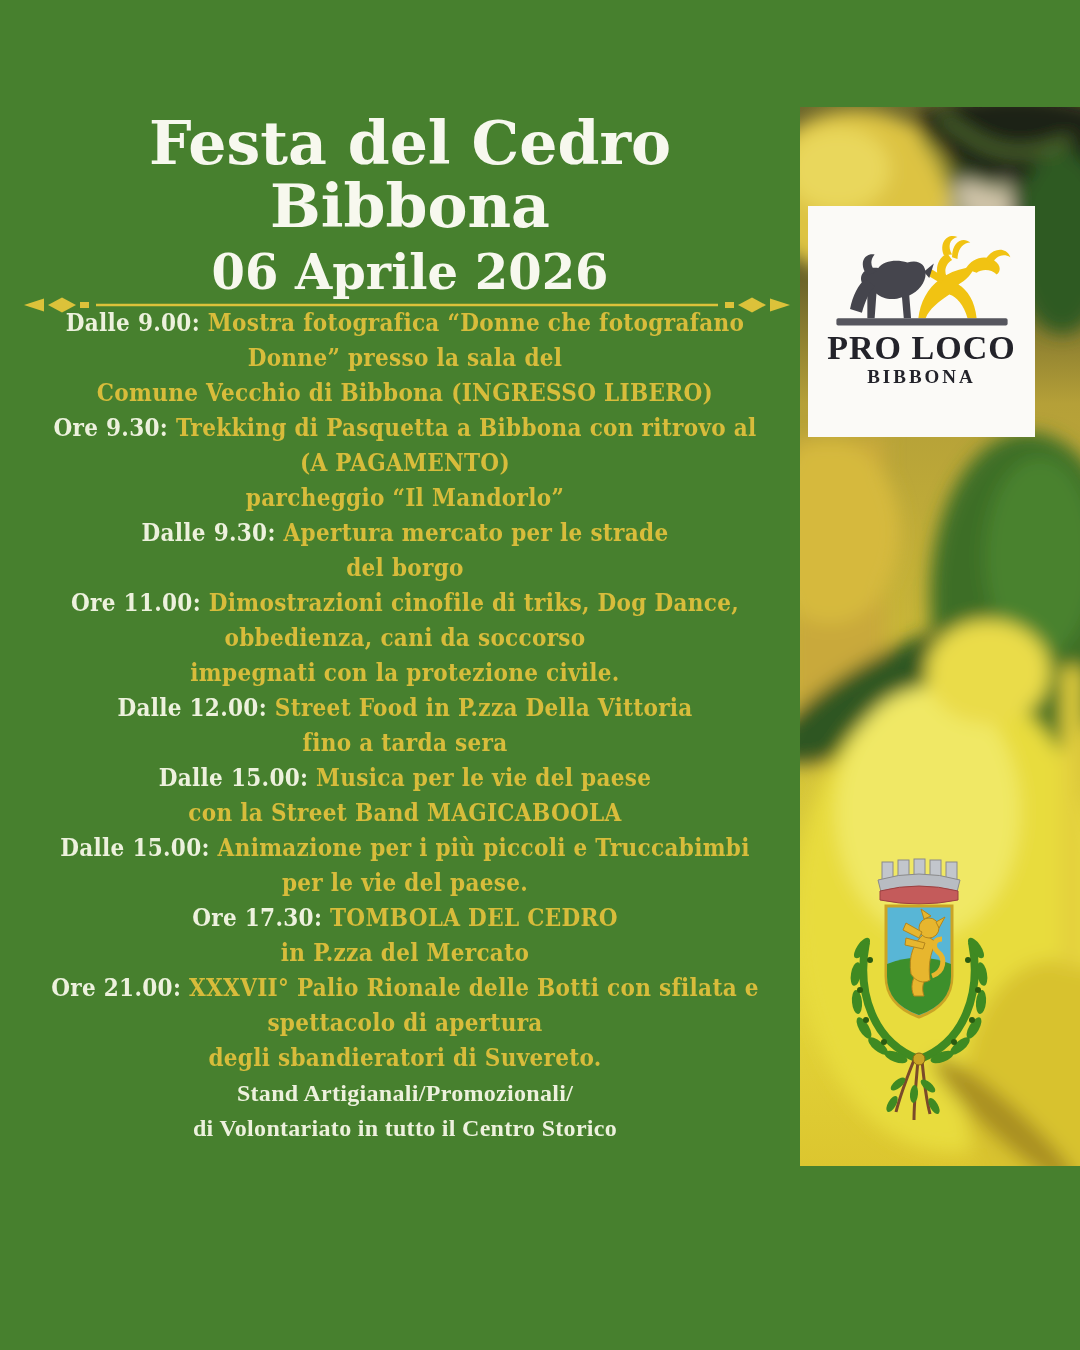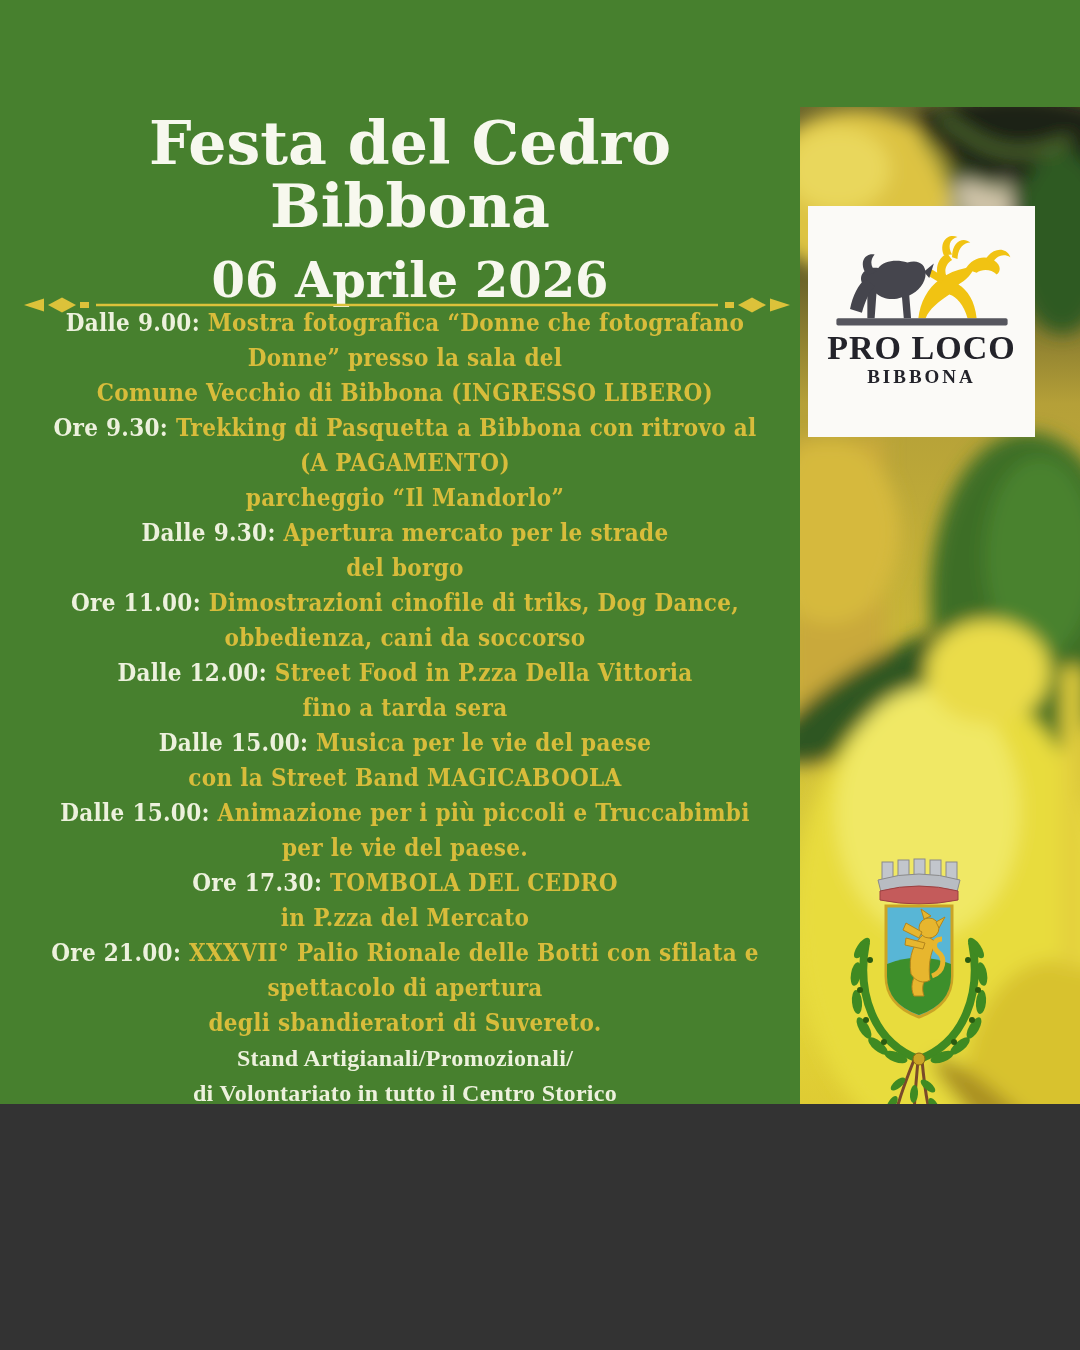--- a/index.html
+++ b/index.html
@@ -1,27 +1,27 @@
 <!DOCTYPE html>
 <html><head>
 <meta charset="utf-8">
 <style>
   html,body{margin:0;padding:0;background:#333;}
   .poster{
-    position:relative;width:1080px;height:1104px;overflow:hidden;
+    position:relative;width:1080px;height:1350px;overflow:hidden;
     background:#47802e;
     font-family:"DejaVu Serif",serif;
   }
   
   .title-block{
     position:absolute;top:112px;left:20px;width:780px;
     text-align:center;color:#f7f8ee;font-weight:bold;
   }
   .title-line{font-size:60px;line-height:63px;letter-spacing:0px;}
-  .title-date{font-size:48px;line-height:56px;margin-top:14px;}
+  .title-date{font-size:48px;line-height:56px;margin-top:6px;}
   
   .divider{position:absolute;top:294px;left:18px;}
   
   .schedule{
     position:absolute;top:305px;left:10px;width:790px;
     text-align:center;font-weight:bold;font-size:24px;
     letter-spacing:0.3px;font-stretch:semi-condensed;
   }
   .line{height:35px;line-height:35px;white-space:nowrap;}
   .t{color:#edf1dd;}
@@ -73,20 +73,21 @@
     <div class="line"><span class="t">Dalle 9.00:</span> <span class="e">Mostra fotografica “Donne che fotografano</span></div>
     <div class="line"><span class="t"></span> <span class="e">Donne” presso la sala del</span></div>
     <div class="line"><span class="t"></span> <span class="e">Comune Vecchio di Bibbona (INGRESSO LIBERO)</span></div>
     <div class="line"><span class="t">Ore 9.30:</span> <span class="e">Trekking di Pasquetta a Bibbona con ritrovo al</span></div>
     <div class="line"><span class="t"></span> <span class="e">(A PAGAMENTO)</span></div>
     <div class="line"><span class="t"></span> <span class="e">parcheggio “Il Mandorlo”</span></div>
     <div class="line"><span class="t">Dalle 9.30:</span> <span class="e">Apertura mercato per le strade</span></div>
     <div class="line"><span class="t"></span> <span class="e">del borgo</span></div>
     <div class="line"><span class="t">Ore 11.00:</span> <span class="e">Dimostrazioni cinofile di triks, Dog Dance,</span></div>
     <div class="line"><span class="t"></span> <span class="e">obbedienza, cani da soccorso</span></div>
+    <div class="line"><span class="t"></span> <span class="e">impegnati con la protezione civile.</span></div>
     <div class="line"><span class="t">Dalle 12.00:</span> <span class="e">Street Food in P.zza Della Vittoria</span></div>
     <div class="line"><span class="t"></span> <span class="e">fino a tarda sera</span></div>
     <div class="line"><span class="t">Dalle 15.00:</span> <span class="e">Musica per le vie del paese</span></div>
     <div class="line"><span class="t"></span> <span class="e">con la Street Band MAGICABOOLA</span></div>
     <div class="line"><span class="t">Dalle 15.00:</span> <span class="e">Animazione per i più piccoli e Truccabimbi</span></div>
     <div class="line"><span class="t"></span> <span class="e">per le vie del paese.</span></div>
     <div class="line"><span class="t">Ore 17.30:</span> <span class="e">TOMBOLA DEL CEDRO</span></div>
     <div class="line"><span class="t"></span> <span class="e">in P.zza del Mercato</span></div>
     <div class="line"><span class="t">Ore 21.00:</span> <span class="e">XXXVII° Palio Rionale delle Botti con sfilata e</span></div>
     <div class="line"><span class="t"></span> <span class="e">spettacolo di apertura</span></div>

